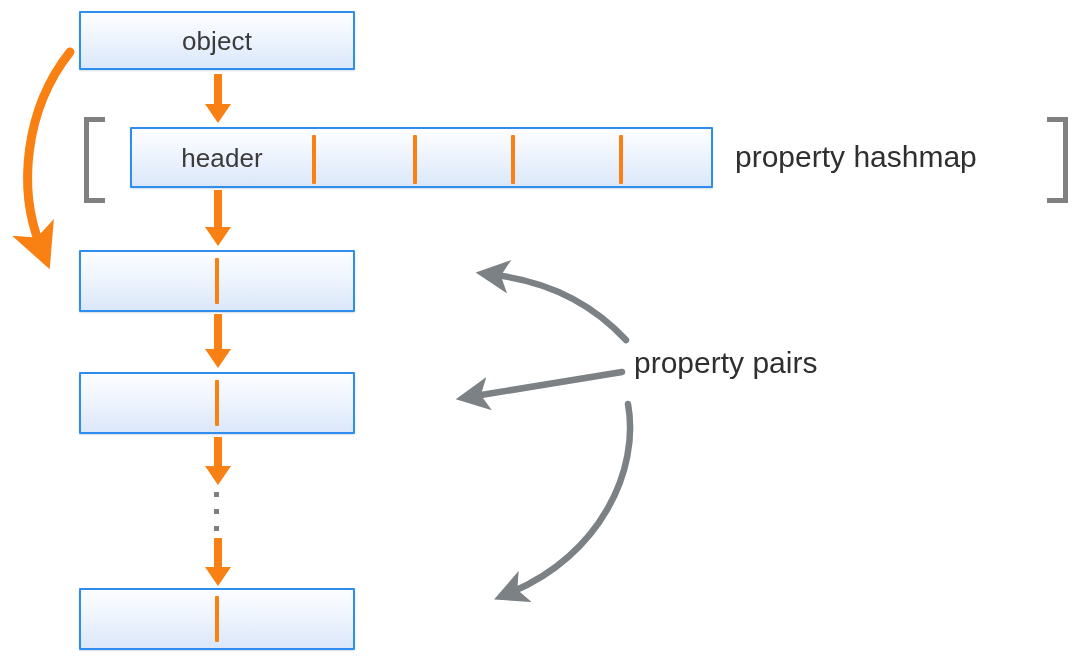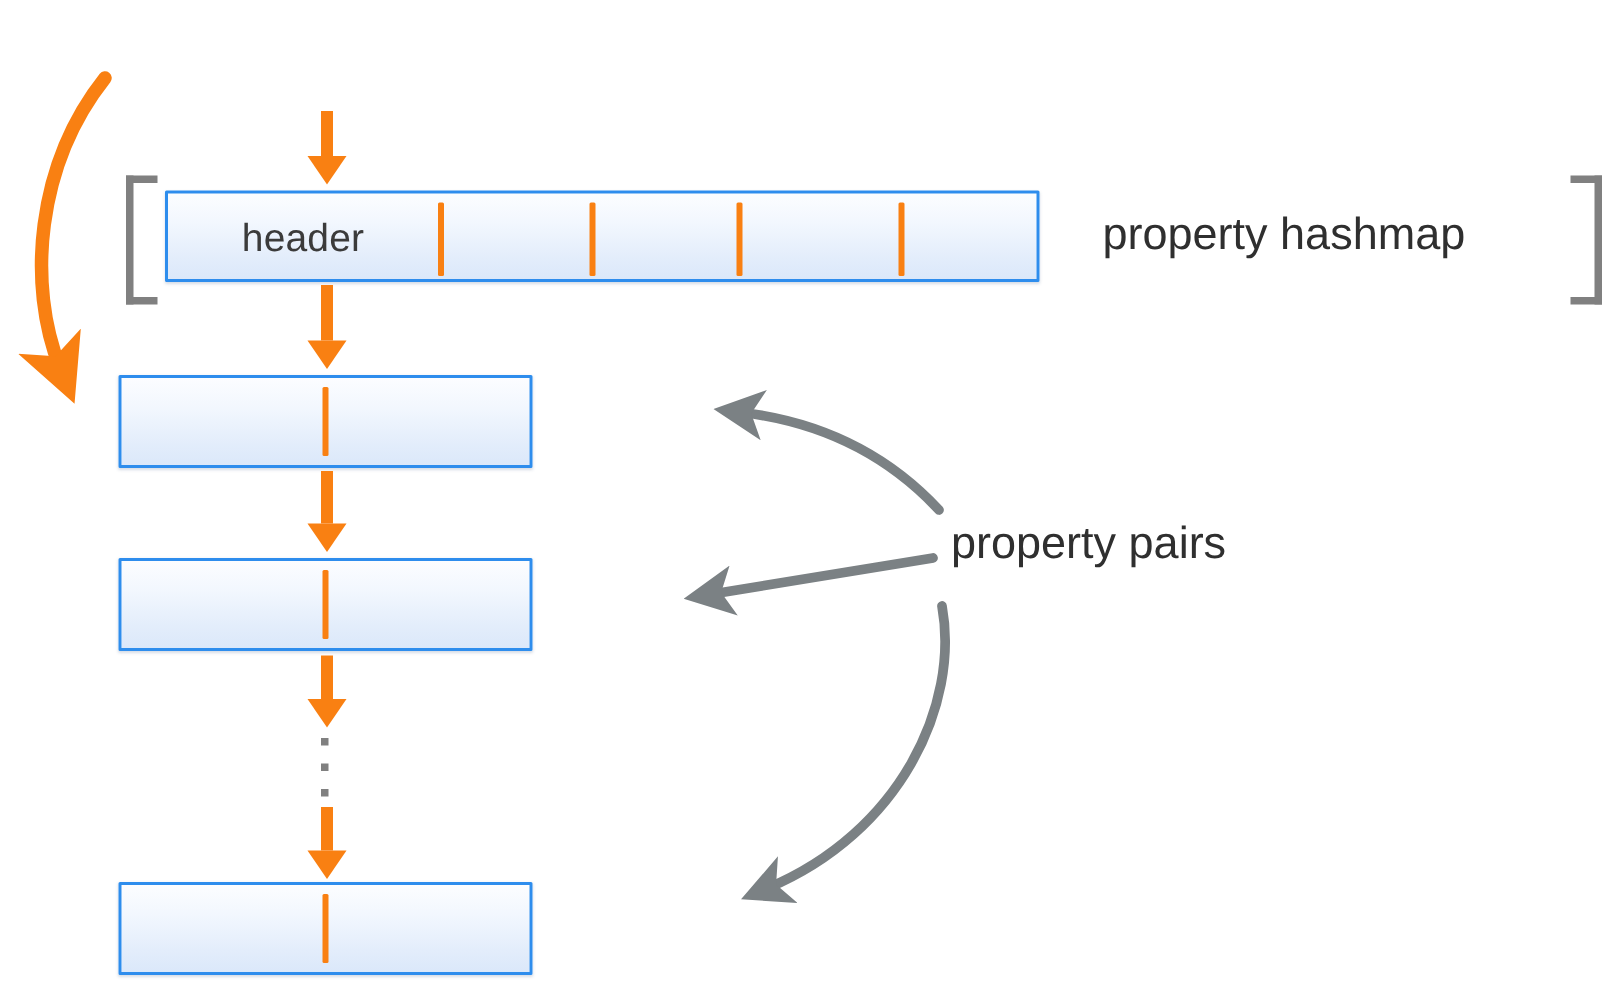--- a/index.html
+++ b/index.html
@@ -38,21 +38,21 @@
     font-size: 26px;
     color: #3b3b3b;
     letter-spacing: 0.1px;
     line-height: 1;
     pointer-events: none;
   }
 
   
   #box-object { left: 79px; top: 11px; width: 276px; height: 59px; }
   
-  #box-hashmap { left: 110px; top: 127px; width: 583px; height: 61px; }
+  #box-hashmap { left: 130px; top: 127px; width: 583px; height: 61px; }
   #box-hashmap .node-label { left: 0; width: 180px; right: auto; }
 
   
   #box-pair-1 { left: 79px; top: 250px; width: 276px; height: 62px; }
   #box-pair-2 { left: 79px; top: 372px; width: 276px; height: 62px; }
   #box-pair-3 { left: 79px; top: 588px; width: 276px; height: 62px; }
 
   
   .bar-tick {
     position: absolute;
@@ -164,20 +164,23 @@
 
     <path d="M 70,52 C 24,110 18,190 40,245" fill="none" stroke="#f98012" stroke-width="9" stroke-linecap="round" marker-end="url(#orange-head)"></path>
 
     <path d="M 626,340 C 600,312 560,283 495,275" fill="none" stroke="#7b8184" stroke-width="6.5" stroke-linecap="round" marker-end="url(#gray-head)"></path>
 
     <path d="M 622,372 L 475,396" fill="none" stroke="#7b8184" stroke-width="6.5" stroke-linecap="round" marker-end="url(#gray-head)"></path>
 
     <path d="M 628,404 C 640,470 600,555 512,592" fill="none" stroke="#7b8184" stroke-width="6.5" stroke-linecap="round" marker-end="url(#gray-head)"></path>
   </svg>
 
+  <div class="node-box" id="box-object">
+    <div class="node-label">object</div>
+  </div>
 
   <div class="arrow-down" style="left:205px; top:74px; height:49px;">
     <div class="shaft" style="height:30px;"></div>
     <div class="head"></div>
   </div>
 
   <div class="node-box" id="box-hashmap">
     <div class="node-label">header</div>
     <div class="bar-tick" style="left:180px;"></div>
     <div class="bar-tick" style="left:281px;"></div>

